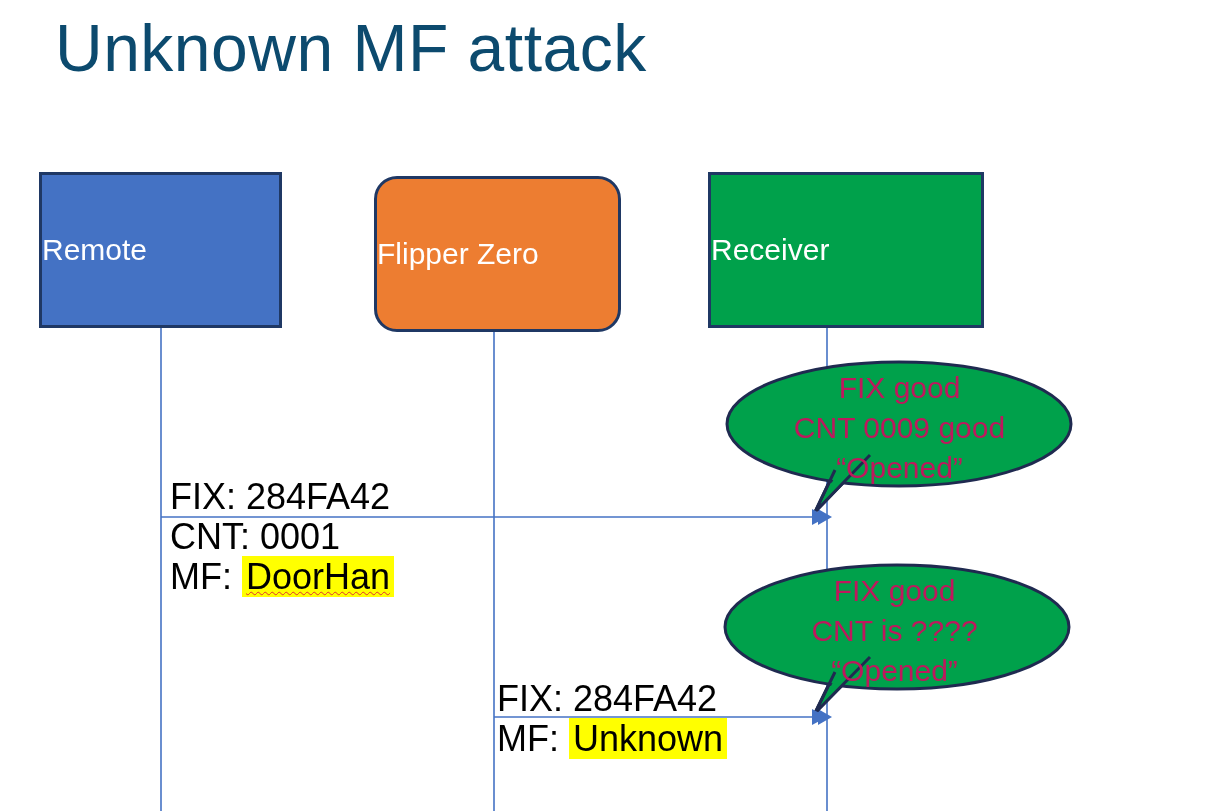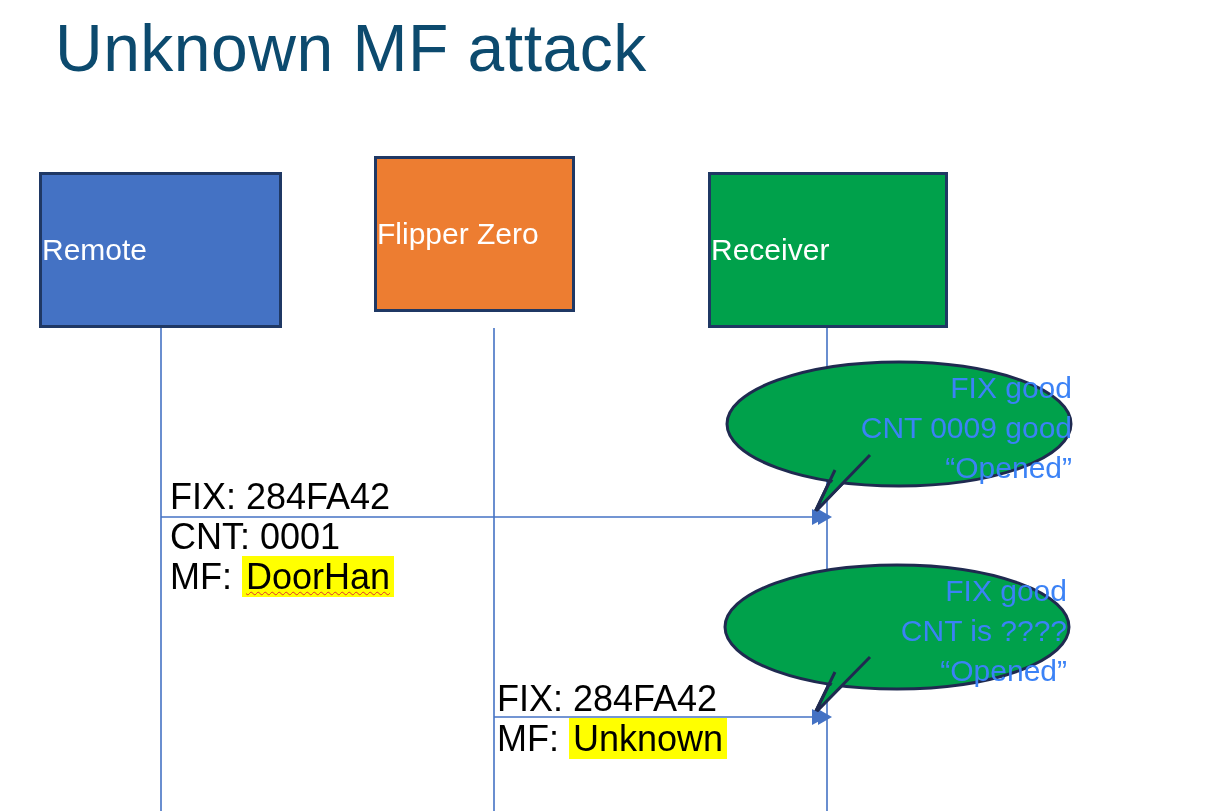--- a/index.html
+++ b/index.html
@@ -52,30 +52,30 @@
   }
   .actor-label {
     color: #ffffff;
     font-size: 30px;
     line-height: 34px;
     font-weight: 400;
     text-align: center;
     white-space: nowrap;
   }
   #actor-remote  { left: 39px;  top: 172px; width: 243px; height: 156px; }
-  #actor-flipper { left: 374px; top: 156px; width: 201px; height: 156px; }
-  #actor-receiver{ left: 708px; top: 172px; width: 240px; height: 156px; }
+  #actor-flipper { left: 374px; top: 176px; width: 247px; height: 156px; border-radius: 23px; }
+  #actor-receiver{ left: 708px; top: 172px; width: 276px; height: 156px; }
 
   
   .callout-text {
     position: absolute;
-    color: #3b82f6;
+    color: #be185d;
     font-size: 30px;
     line-height: 40px;
-    text-align: right;
+    text-align: center;
     white-space: nowrap;
     pointer-events: none;
   }
   #callout-1-text { left: 727px; top: 368px; width: 345px; }
   #callout-2-text { left: 722px; top: 571px; width: 345px; }
 
   
   .msg-block {
     position: absolute;
     font-size: 36px;

